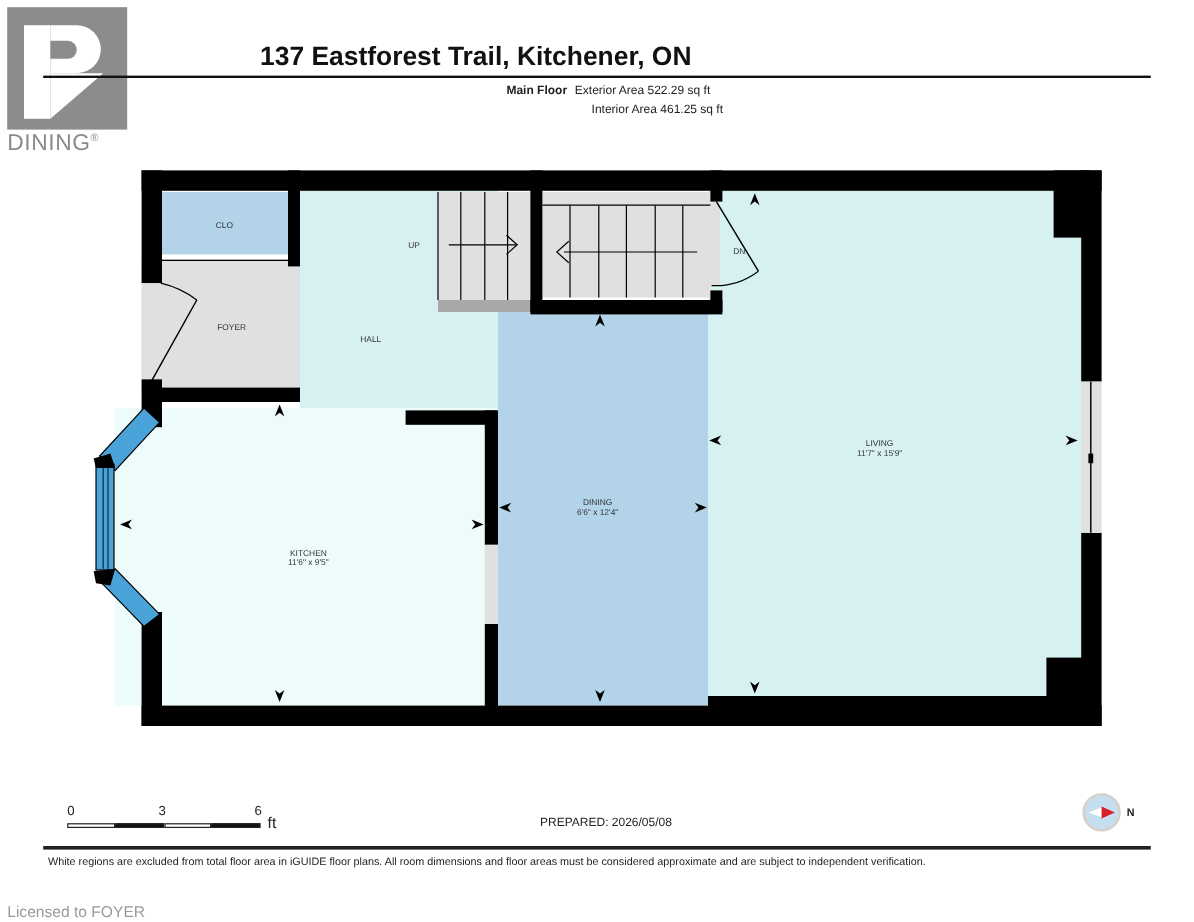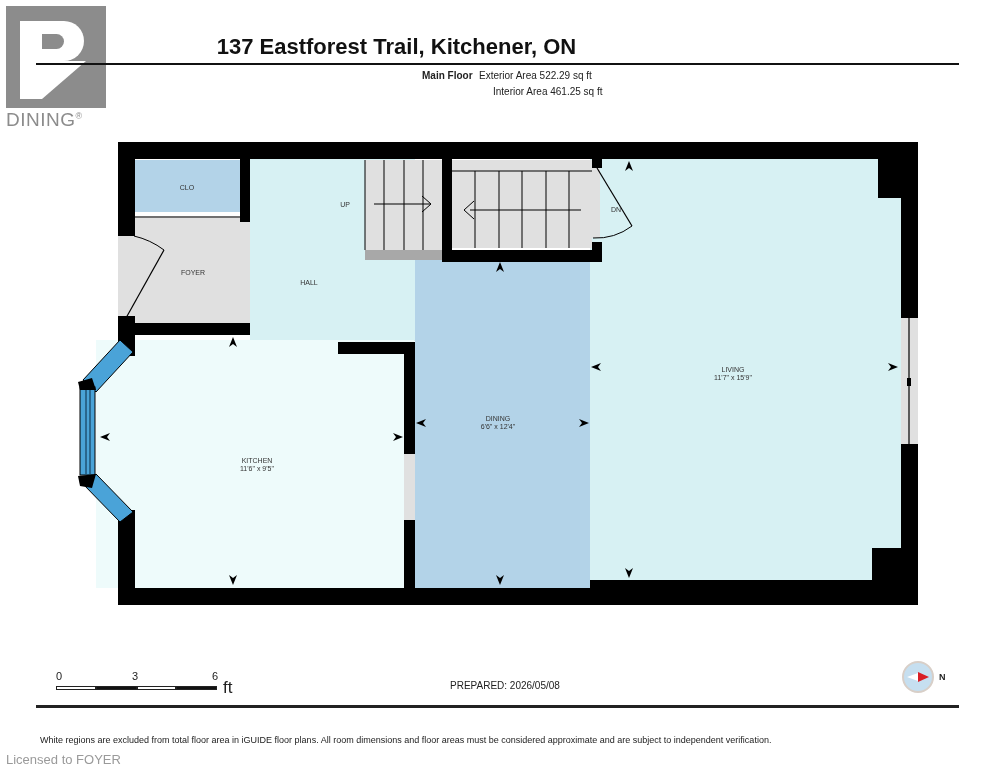--- a/index.html
+++ b/index.html
@@ -15,26 +15,26 @@
   .title-line { position:absolute; left:36px; top:63px; width:923px; height:2px; background:#111; }
   .floor-label { position:absolute; left:422px; top:70px; font-size:10px; font-weight:bold; color:#222; }
   .area-ext { position:absolute; left:479px; top:70px; font-size:10px; color:#222; }
   .area-int { position:absolute; left:493px; top:86px; font-size:10px; color:#222; }
   svg.plan { position:absolute; left:0; top:0; }
   .room-label { font-size:7px; fill:#333; text-anchor:middle; font-family:"Liberation Sans", sans-serif; }
   .room-dim { font-size:7px; fill:#333; text-anchor:middle; font-family:"Liberation Sans", sans-serif; }
   .scale { position:absolute; left:56px; top:670px; }
   .scale .tick { position:absolute; top:0; font-size:11px; color:#222; }
   .scale .bar { position:absolute; top:16px; height:4px; border:1px solid #222; box-sizing:border-box; }
-  .scale .unit { position:absolute; top:8px; font-size:17px; color:#222; }
+  .scale .unit { position:absolute; top:8px; font-size:13px; color:#222; }
   .prepared { position:absolute; left:450px; top:680px; font-size:10px; color:#222; }
   .compass { position:absolute; left:902px; top:661px; width:32px; height:32px; border-radius:50%; border:2px solid #d8cfc8; background:#c6dff0; box-sizing:border-box; }
   .compass-n { position:absolute; left:939px; top:672px; font-size:9px; font-weight:bold; color:#222; }
   .foot-line { position:absolute; left:36px; top:705px; width:923px; height:3px; background:#222; }
-  .disclaimer { position:absolute; left:40px; top:713px; font-size:9px; color:#222;margin-top:22px; }
+  .disclaimer { position:absolute; left:40px; top:713px; font-size:9px; color:#222; }
   .licensed { position:absolute; left:6px; top:752px; font-size:13px; color:#9a9a9a; }
 </style>
 </head>
 <body>
 
 <div class="logo">
   <div class="r-stem"></div>
   <div class="r-bowl"></div>
   <div class="r-bowl-in"></div>
   <div class="r-leg"></div>

